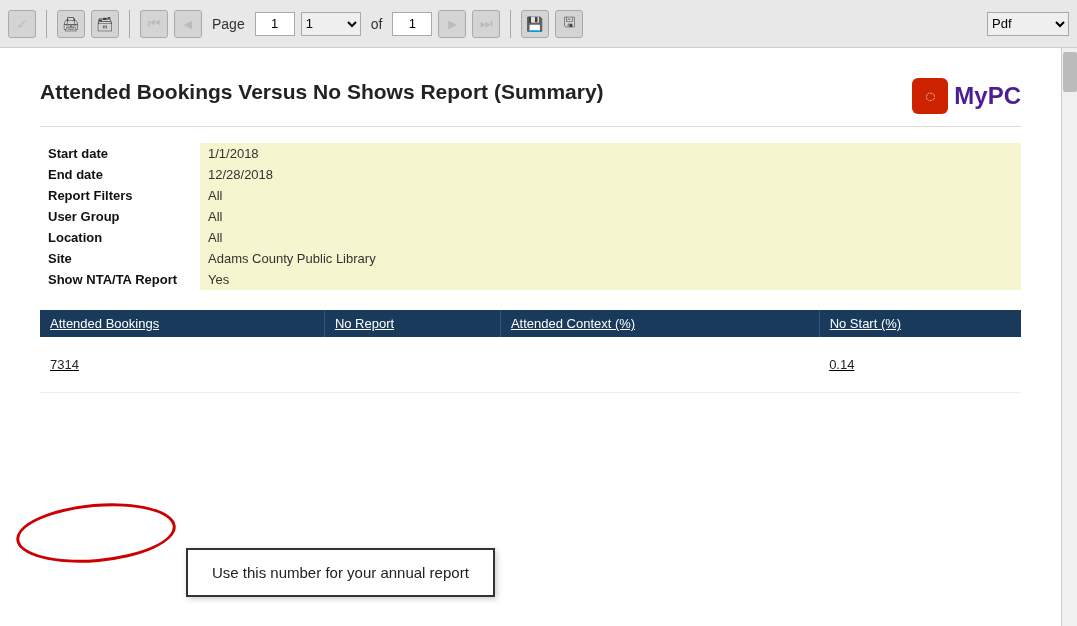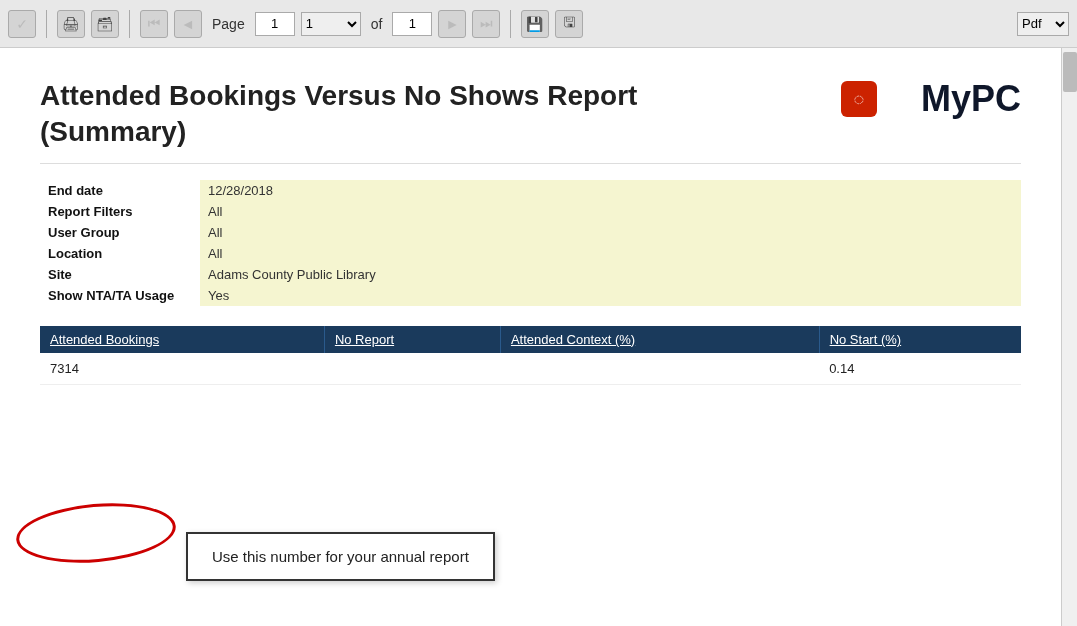--- a/index.html
+++ b/index.html
@@ -75,21 +75,21 @@
     }
 
     
     .report-header {
       display: flex;
       justify-content: space-between;
       align-items: flex-start;
       margin-bottom: 12px;
     }
     .report-title {
-      font-size: 28px;
+      font-size: 21px;
       font-weight: bold;
       color: #222;
       max-width: 600px;
       line-height: 1.3;
     }
     .logo-area {
       display: flex;
       align-items: center;
       gap: 6px;
       flex-shrink: 0;
@@ -97,24 +97,23 @@
     .logo-icon {
       width: 36px; height: 36px;
       background: #cc2200;
       border-radius: 6px;
       display: flex; align-items: center; justify-content: center;
       color: white;
       font-size: 16px;
       font-weight: bold;
     }
     .logo-text {
-      font-size: 36px;
-      font-weight: bold;
-      color: #0f172a;
-      margin-left: 38px;
+      font-size: 24px;
+      font-weight: bold;
+      color: #4c1d95;
     }
 
     .divider {
       border: none;
       border-top: 1px solid #ddd;
       margin: 10px 0 16px 0;
     }
 
     
     .params-table {
@@ -135,35 +134,36 @@
     .params-table tr td:last-child {
       background: #f5f5d0;
       color: #333;
     }
 
     
     .data-table {
       width: 100%;
       border-collapse: collapse;
       margin-bottom: 10px;
+      text-decoration: underline;
     }
     .data-table thead tr th {
       background: #1a3a5c;
       color: white;
       padding: 6px 10px;
       font-size: 13px;
       font-weight: normal;
       text-align: left;
       border-right: 1px solid #2a5a8c;
       text-decoration: underline;
       cursor: pointer;
     }
     .data-table thead tr th:last-child { border-right: none; }
     .data-table tbody tr td {
-      padding: 8px 10px;
+      padding: 20px 10px;
       font-size: 13px;
       color: #222;
       border-bottom: 1px solid #eee;
       vertical-align: middle;
     }
 
     
     .annotation-box {
       position: absolute;
       border: 2px solid #333;
@@ -201,21 +201,21 @@
     <option>1</option>
   </select>
   <span class="toolbar-label">of</span>
   <input class="toolbar-input" type="text" value="1" readonly="" style="">
   <button class="toolbar-btn disabled">►</button>
   <button class="toolbar-btn disabled">⏭</button>
   <div class="toolbar-separator"></div>
   <button class="toolbar-btn">💾</button>
   <button class="toolbar-btn">🖫</button>
   <div class="toolbar-spacer"></div>
-  <select class="toolbar-select" style="width:52px;">
+  <select class="toolbar-select" style="width:82px;">
     <option>Pdf</option>
     <option>Excel</option>
     <option>Word</option>
   </select>
 </div>
 
 <div class="content-area">
   <div class="report-container">
 
     <div class="report-header">
@@ -226,41 +226,45 @@
         </div>
         <div class="logo-text">MyPC</div>
       </div>
     </div>
 
     <hr class="divider">
 
     <table class="params-table">
       <tbody id="params-body">
           <tr>
+            <td>Start date</td>
+            <td>1/1/2018</td>
+          </tr>
+          <tr>
             <td>End date</td>
             <td>12/28/2018</td>
           </tr>
           <tr>
             <td>Report Filters</td>
             <td>All</td>
           </tr>
           <tr>
             <td>User Group</td>
             <td>All</td>
           </tr>
           <tr>
             <td>Location</td>
             <td>All</td>
           </tr>
           <tr>
             <td>Site</td>
             <td>Adams County Public Library</td>
           </tr>
           <tr>
-            <td>Show NTA/TA Usage</td>
+            <td>Show NTA/TA Report</td>
             <td>Yes</td>
           </tr>
         </tbody>
     </table>
 
     <table class="data-table">
       <thead id="data-thead">
           <tr>
             <th>Attended Bookings</th>
             <th>No Report</th>
@@ -273,21 +277,21 @@
             <td>7314</td>
             <td></td>
             <td></td>
             <td>0.14</td>
           </tr>
         </tbody>
     </table>
 
     <div class="red-circle" style="left: 16px; top: 456px; width: 160px; height: 58px; transform: rotate(-5deg);"></div>
 
-    <div class="annotation-box" style="left: 186px; top: 484px;">
+    <div class="annotation-box" style="left: 186px; top: 500px;">
       <span>Use this number for your annual report</span>
     </div>
 
   </div>
 
   <div class="scrollbar-area">
     <div class="scroll-thumb"></div>
   </div>
 </div>
 

